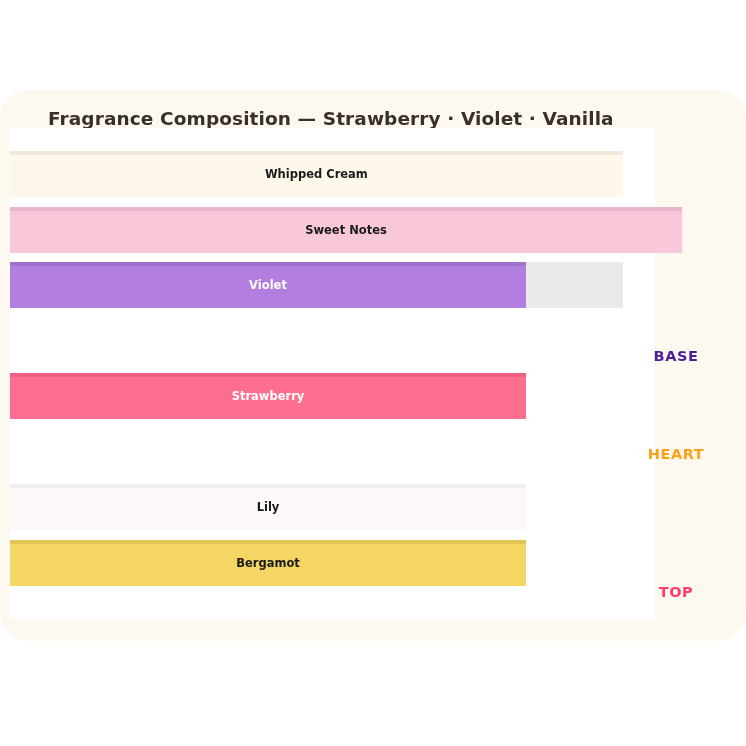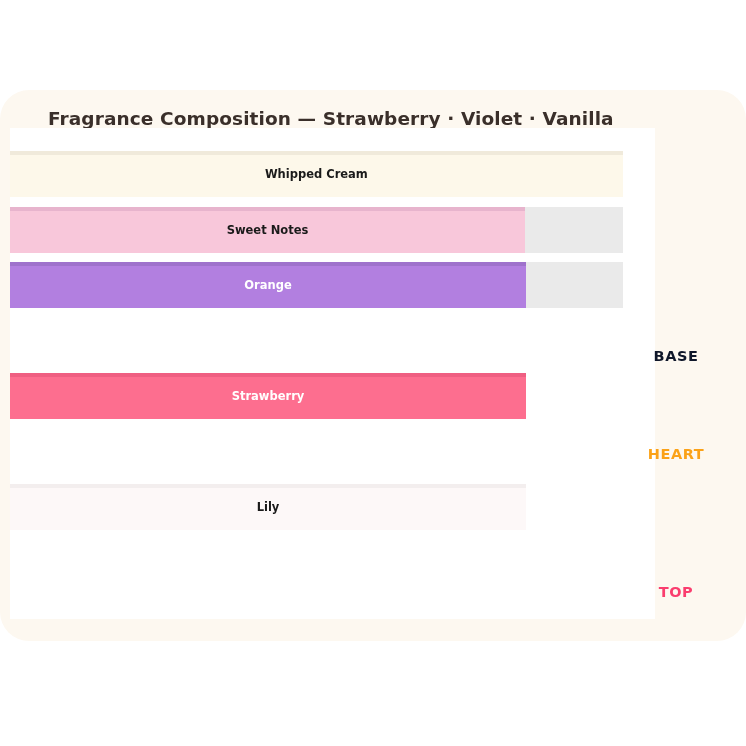--- a/index.html
+++ b/index.html
@@ -55,47 +55,54 @@
   <div id="plot">
       <div class="row" style="top: 23px; height: 46px;">
         <div class="track" style="width: 612.75px;"></div>
         <div class="bar" style="width: 612.75px; background: rgb(253, 248, 234);">
           <div class="cap" style="background: rgb(240, 234, 219);"></div>
           <div class="lbl" style="color: rgb(26, 26, 26);">Whipped Cream</div>
         </div>
       </div>
       <div class="row" style="top: 78.5px; height: 46px;">
         <div class="track" style="width: 612.75px;"></div>
-        <div class="bar" style="width: 515px; background: rgb(248, 199, 218);">
+        <div class="bar" style="width: 672px; background: rgb(248, 199, 218);">
           <div class="cap" style="background: rgb(231, 180, 205);"></div>
           <div class="lbl" style="color: rgb(26, 26, 26);">Sweet Notes</div>
         </div>
       </div>
       <div class="row" style="top: 134px; height: 46px;">
         <div class="track" style="width: 612.75px;"></div>
         <div class="bar" style="width: 516px; background: rgb(178, 127, 224);">
           <div class="cap" style="background: rgb(159, 114, 204);"></div>
-          <div class="lbl" style="color: rgb(255, 255, 255);">Orange</div>
+          <div class="lbl" style="color: rgb(255, 255, 255);">Violet</div>
         </div>
       </div>
       <div class="row" style="top: 245px; height: 46px; padding-left: 35px;">
         <div class="track" style="width: 516px;"></div>
         <div class="bar" style="width: 516px; background: rgb(253, 110, 143);">
           <div class="cap" style="background: rgb(239, 95, 130);"></div>
           <div class="lbl" style="color: rgb(255, 255, 255);">Strawberry</div>
         </div>
       </div>
       <div class="row" style="top: 356px; height: 46px;">
         <div class="track" style="width: 516px;"></div>
         <div class="bar" style="width: 516px; background: rgb(253, 248, 248);">
           <div class="cap" style="background: rgb(243, 238, 238);"></div>
           <div class="lbl" style="color: rgb(26, 26, 26);">Lily</div>
         </div>
       </div>
+      <div class="row" style="top: 411.5px; height: 46px;">
+        <div class="track" style="width: 516px;"></div>
+        <div class="bar" style="width: 516px; background: rgb(245, 213, 99);">
+          <div class="cap" style="background: rgb(228, 198, 86);"></div>
+          <div class="lbl" style="color: rgb(26, 26, 26);">Bergamot</div>
+        </div>
+      </div>
     </div>
 
   <div id="groups">
-      <div class="grouplabel" style="left: 676px; top: 266px; color: #0f172a; transform: translate(-50%, -50%);">BASE</div>
+      <div class="grouplabel" style="left: 676px; top: 266px; color: #4c1d95; transform: translate(-50%, -50%);">BASE</div>
       <div class="grouplabel" style="left: 676px; top: 364px; color: rgb(251, 162, 24); transform: translate(-50%, -50%);">HEART</div>
       <div class="grouplabel" style="left: 676px; top: 486px; color: rgb(250, 61, 110); transform: translate(-50%, -50%); margin-top: 16px;">TOP</div>
     </div>
 
 </div>
 
 </body></html>

